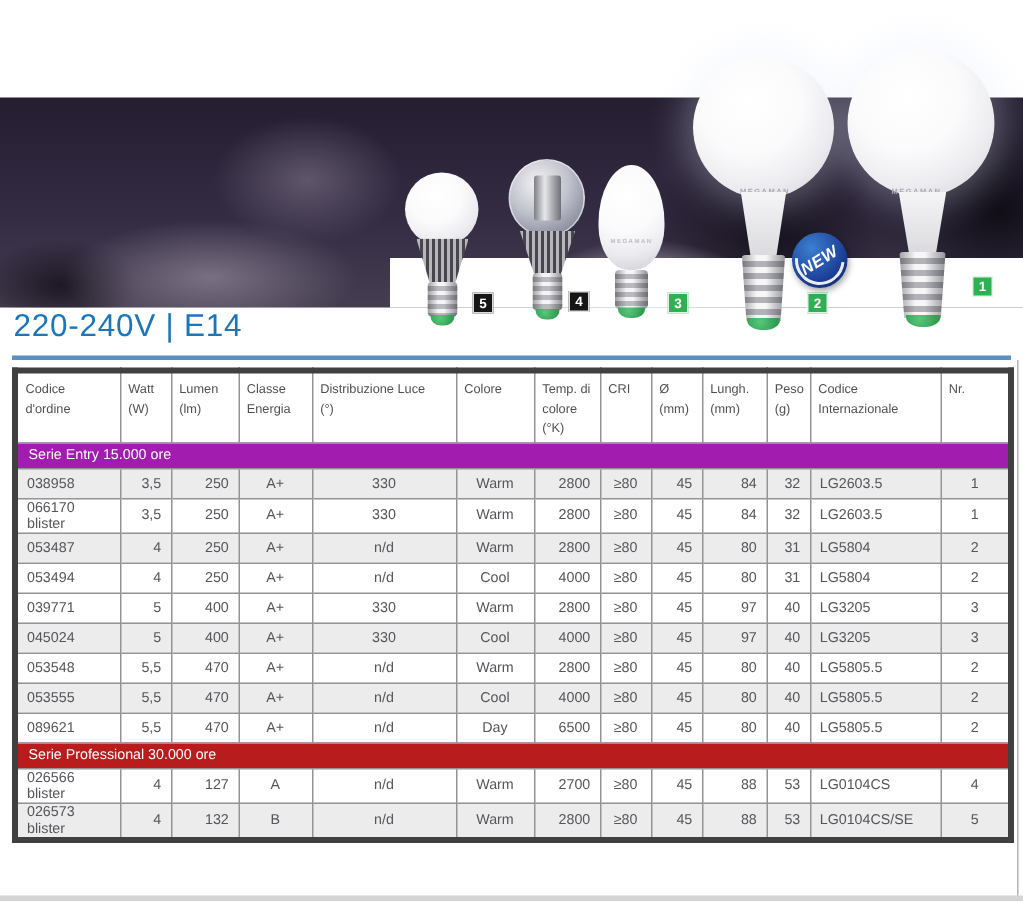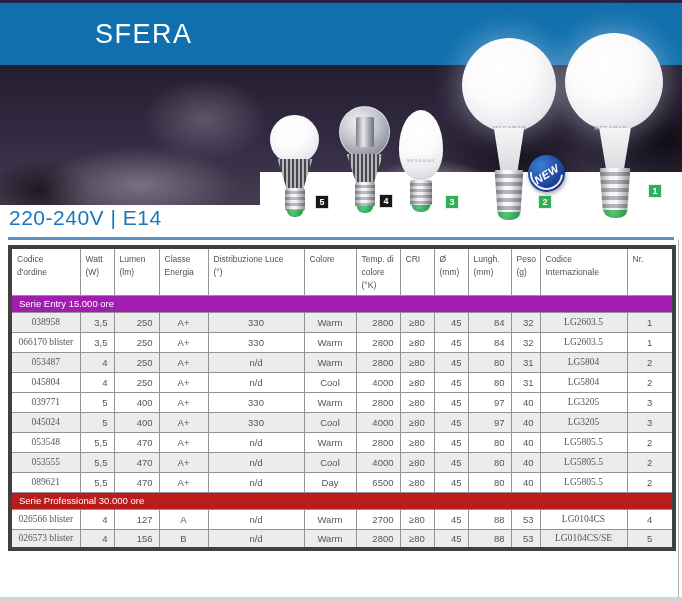--- a/index.html
+++ b/index.html
@@ -122,35 +122,32 @@
     text-align:left; vertical-align:top; padding:4px 5px 2px 5px;
     white-space:pre-line; height:46px; background:#fff;
   }
   table.spec td { font-size:9.5px; color:#55565a; height:20px; padding:0 6px; background:#fff; }
   tr.shaded td { background:#ececec; }
   tr.banner td {
     color:#fff; font-size:9.5px; padding:2px 7px; height:17px; border-left:1px solid #87878b; border-right:1px solid #87878b;
   }
   tr.banner-green td { background:#a21caf; }
   tr.banner-black td { background:#b91c1c; }
-  td.al-l { text-align:center;font-family:Liberation Serif, serif; }
+  td.al-l { text-align:left; }
   td.al-c { text-align:center; }
   td.al-r { text-align:right; }
   
   .right-edge { position:absolute; left:678px; top:240px; width:1px; height:361px; background:#b4b4b8; }
   .bottom-bar { position:absolute; left:0; top:597px; width:682px; height:4px; background:#d4d4d6; }
 </style>
 </head>
 <body>
 
 <div class="page">
 
-  <div class="top-banner">
-    <span class="page-title">SFERA</span>
-  </div>
 
   <div class="photo">
     <div class="photo-white"></div>
   </div>
 
   <div class="bulbs">
 
     <div>
       <div class="globe" style="left:270px;top:115px;width:49px;height:49px;"></div>
       <div class="sink" style="left:276px;top:159px;width:38px;height:30px;"></div>
@@ -290,21 +287,21 @@
           <td class="al-c">Warm</td>
           <td class="al-r">2800</td>
           <td class="al-c">≥80</td>
           <td class="al-r">45</td>
           <td class="al-r">80</td>
           <td class="al-r">31</td>
           <td class="al-l">LG5804</td>
           <td class="al-c">2</td>
         </tr>
         <tr>
-          <td class="al-l">045804</td>
+          <td class="al-l">053494</td>
           <td class="al-r">4</td>
           <td class="al-r">250</td>
           <td class="al-c">A+</td>
           <td class="al-c">n/d</td>
           <td class="al-c">Cool</td>
           <td class="al-r">4000</td>
           <td class="al-c">≥80</td>
           <td class="al-r">45</td>
           <td class="al-r">80</td>
           <td class="al-r">31</td>
@@ -400,21 +397,21 @@
           <td class="al-c">≥80</td>
           <td class="al-r">45</td>
           <td class="al-r">88</td>
           <td class="al-r">53</td>
           <td class="al-l">LG0104CS</td>
           <td class="al-c">4</td>
         </tr>
         <tr class="shaded">
           <td class="al-l">026573 blister</td>
           <td class="al-r">4</td>
-          <td class="al-r">156</td>
+          <td class="al-r">132</td>
           <td class="al-c">B</td>
           <td class="al-c">n/d</td>
           <td class="al-c">Warm</td>
           <td class="al-r">2800</td>
           <td class="al-c">≥80</td>
           <td class="al-r">45</td>
           <td class="al-r">88</td>
           <td class="al-r">53</td>
           <td class="al-l">LG0104CS/SE</td>
           <td class="al-c">5</td>

